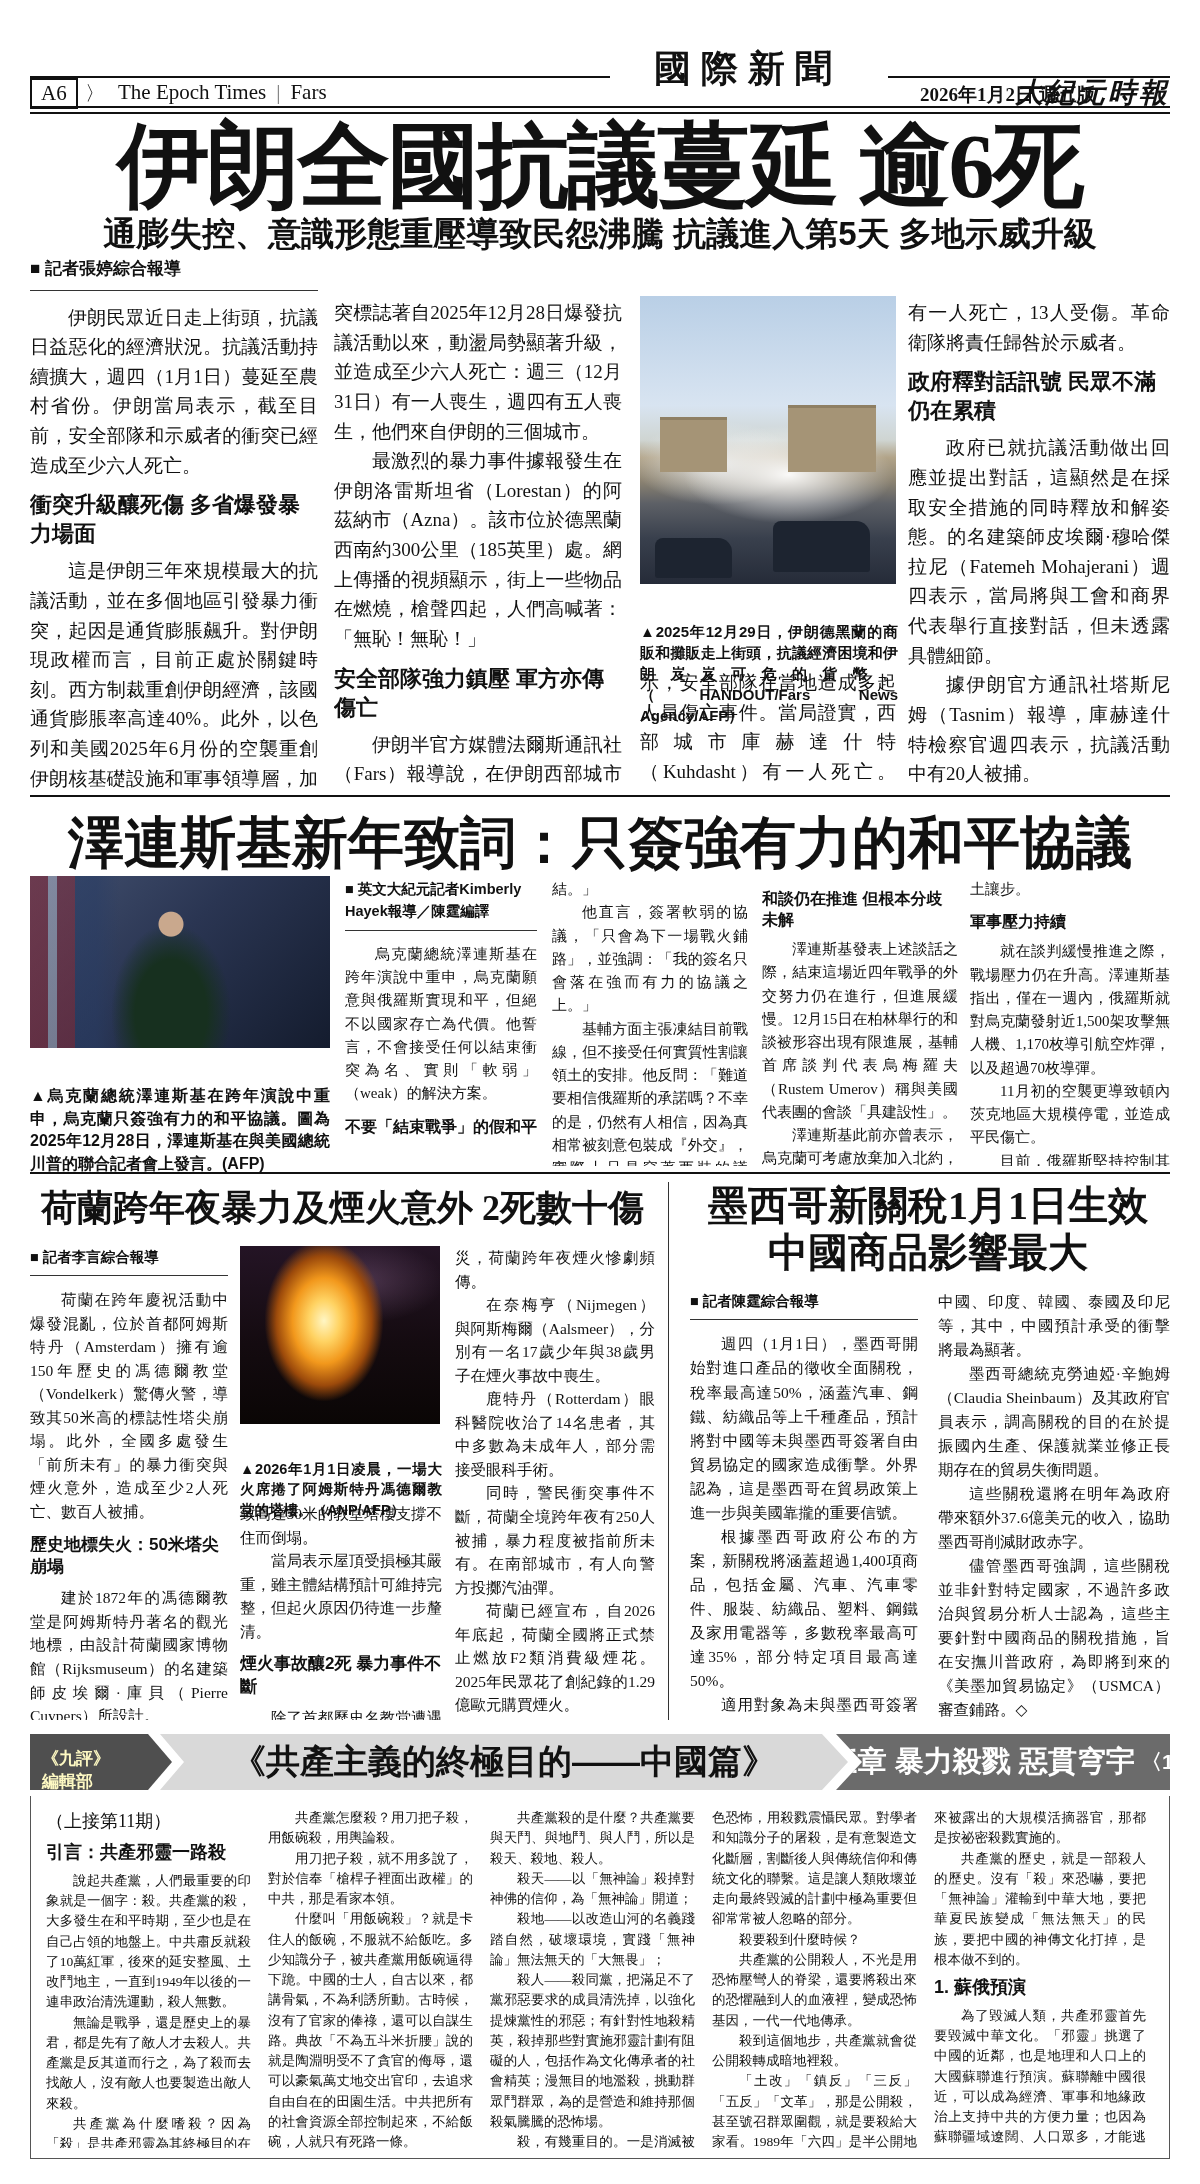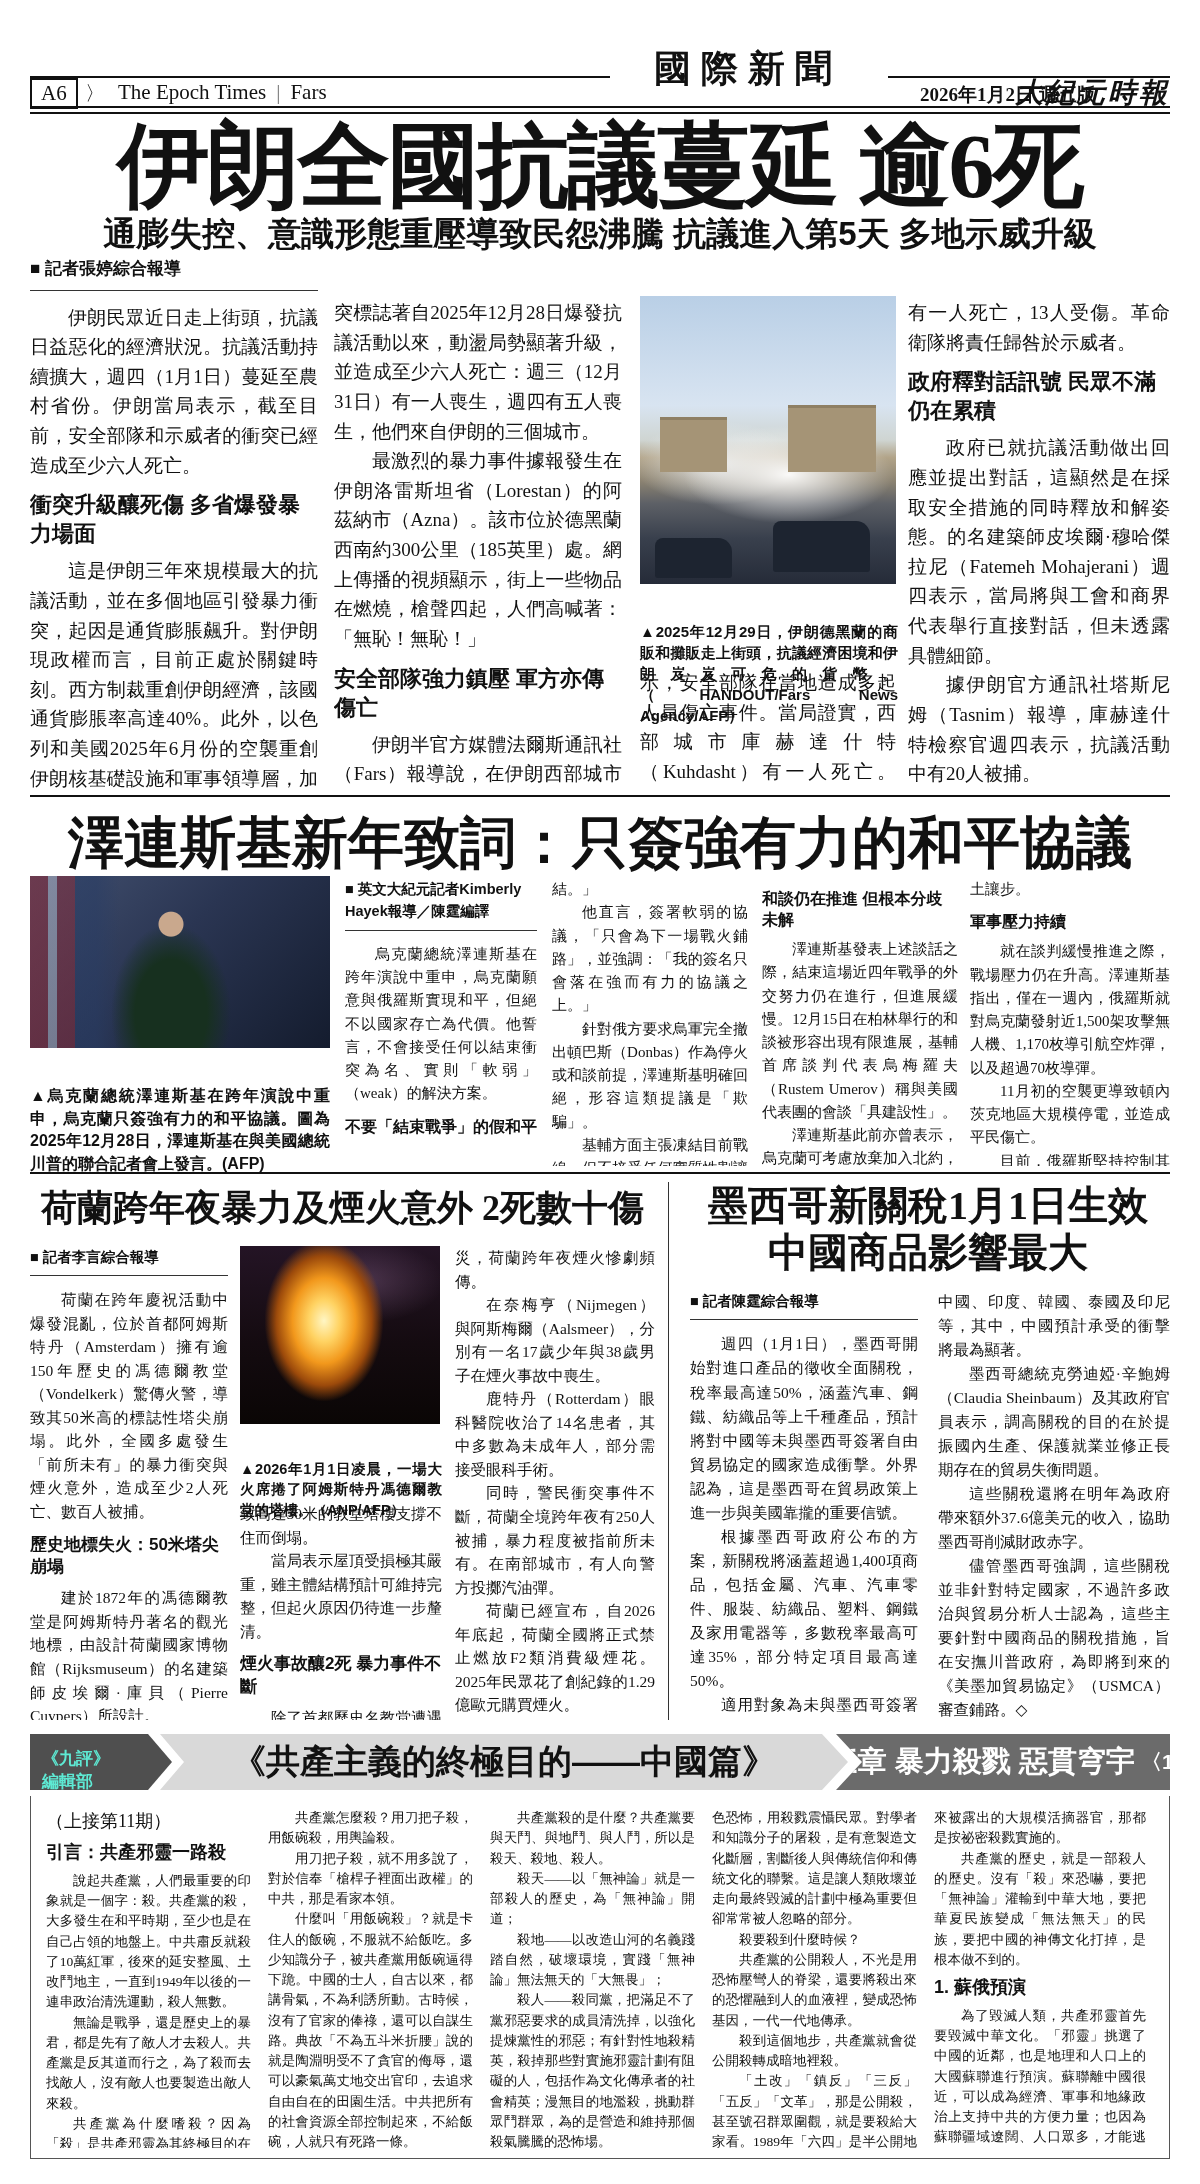--- a/index.html
+++ b/index.html
@@ -83,21 +83,21 @@
   #vrule34{position:absolute;left:668px;top:1182px;width:0;height:538px;border-left:1.5px solid #333;}
 
   
   #a4-headline{position:absolute;top:1182px;left:686px;width:484px;text-align:center;
      font-size:40px;font-weight:900;line-height:1.18;}
   .a4col{font-size:15.5px;line-height:1.55;}
   .a4col .byline{font-size:14.5px;}
 
   
   #banner{position:absolute;left:30px;top:1734px;width:1140px;height:56px;}
-  #banner-left{position:absolute;left:0;top:0;width:142px;height:73px;background:#4f4f4f;color:#5eead4;
+  #banner-left{position:absolute;left:0;top:0;width:142px;height:73px;background:#4f4f4f;color:#fef9c3;
      clip-path:polygon(0 0,118px 0,142px 28px,118px 56px,0 56px);
      font-family:"Liberation Sans","DejaVu Sans",sans-serif;font-weight:700;font-size:17px;line-height:1.3;
      display:flex;flex-direction:column;justify-content:center;padding-left:12px;box-sizing:border-box;}
   #banner-mid{position:absolute;left:130px;top:0;width:688px;height:56px;background:#d9d9d9;
      clip-path:polygon(0 0,662px 0,688px 28px,662px 56px,0 56px,24px 28px);
      display:flex;align-items:center;justify-content:center;
      font-family:"Liberation Sans","DejaVu Sans",sans-serif;font-weight:900;font-size:34px;white-space:nowrap;}
   #banner-right{position:absolute;left:806px;top:0;width:334px;height:56px;background:#6b6b6b;color:#fff;
      clip-path:polygon(0 0,334px 0,334px 56px,0 56px,26px 28px);
      display:flex;align-items:center;justify-content:center;gap:6px;
@@ -178,21 +178,20 @@
     <div class="byline">■ 英文大紀元記者Kimberly Hayek報導／陳霆編譯</div>
     <div>
         <p class="para">烏克蘭總統澤連斯基在跨年演說中重申，烏克蘭願意與俄羅斯實現和平，但絕不以國家存亡為代價。他誓言，不會接受任何以結束衝突為名、實則「軟弱」（weak）的解決方案。</p>
         <div class="sub-h">不要「結束戰爭」的假和平</div>
       </div>
   </div>
   <div class="col a2col" style="left:552px;top:878px;width:196px;height:288px;">
     <div>
         <p class="para cont">結。」</p>
         <p class="para">他直言，簽署軟弱的協議，「只會為下一場戰火鋪路」，並強調：「我的簽名只會落在強而有力的協議之上。」</p>
-        <p class="para">針對俄方要求烏軍完全撤出頓巴斯（Donbas）作為停火或和談前提，澤連斯基明確回絕，形容這類提議是「欺騙」。</p>
         <p class="para">基輔方面主張凍結目前戰線，但不接受任何實質性割讓領土的安排。他反問：「難道要相信俄羅斯的承諾嗎？不幸的是，仍然有人相信，因為真相常被刻意包裝成『外交』，實際上只是穿著西裝的謊言。」</p>
       </div>
   </div>
   <div class="col a2col" style="left:762px;top:878px;width:196px;height:288px;">
     <div>
         <div class="sub-h">和談仍在推進 但根本分歧未解</div>
         <p class="para">澤連斯基發表上述談話之際，結束這場近四年戰爭的外交努力仍在進行，但進展緩慢。12月15日在柏林舉行的和談被形容出現有限進展，基輔首席談判代表烏梅羅夫（Rustem Umerov）稱與美國代表團的會談「具建設性」。</p>
         <p class="para">澤連斯基此前亦曾表示，烏克蘭可考慮放棄加入北約，以換取西方提供具體而長期的安全保證，但至今仍拒絕任何形式的領</p>
       </div>
   </div>
@@ -286,21 +285,21 @@
   <div class="col ninecol" style="left:268px;top:1808px;width:205px;height:340px;">
     <div>
         <p class="para">共產黨怎麼殺？用刀把子殺，用飯碗殺，用輿論殺。</p>
         <p class="para">用刀把子殺，就不用多說了，對於信奉「槍桿子裡面出政權」的中共，那是看家本領。</p>
         <p class="para">什麼叫「用飯碗殺」？就是卡住人的飯碗，不服就不給飯吃。多少知識分子，被共產黨用飯碗逼得下跪。中國的士人，自古以來，都講骨氣，不為利誘所動。古時候，沒有了官家的俸祿，還可以自謀生路。典故「不為五斗米折腰」說的就是陶淵明受不了貪官的侮辱，還可以豪氣萬丈地交出官印，去追求自由自在的田園生活。中共把所有的社會資源全部控制起來，不給飯碗，人就只有死路一條。</p>
       </div>
   </div>
   <div class="col ninecol" style="left:490px;top:1808px;width:205px;height:340px;">
     <div>
         <p class="para">共產黨殺的是什麼？共產黨要與天鬥、與地鬥、與人鬥，所以是殺天、殺地、殺人。</p>
-        <p class="para">殺天——以「無神論」就是一部殺人的歷史，為「無神論」開道；</p>
+        <p class="para">殺天——以「無神論」殺掉對神佛的信仰，為「無神論」開道；</p>
         <p class="para">殺地——以改造山河的名義踐踏自然，破壞環境，實踐「無神論」無法無天的「大無畏」；</p>
         <p class="para">殺人——殺同黨，把滿足不了黨邪惡要求的成員清洗掉，以強化提煉黨性的邪惡；有針對性地殺精英，殺掉那些對實施邪靈計劃有阻礙的人，包括作為文化傳承者的社會精英；漫無目的地濫殺，挑動群眾鬥群眾，為的是營造和維持那個殺氣騰騰的恐怖場。</p>
         <p class="para">殺，有幾重目的。一是消滅被製造出來的敵人；二是讓殺人者手上沾滿鮮血，與黨共同犯罪，有了原罪，不得不和共產黨一條心，變成共產黨的殺人工具；三是打造紅</p>
       </div>
   </div>
   <div class="col ninecol" style="left:712px;top:1808px;width:205px;height:340px;">
     <div>
         <p class="para cont">色恐怖，用殺戮震懾民眾。對學者和知識分子的屠殺，是有意製造文化斷層，割斷後人與傳統信仰和傳統文化的聯繫。這是讓人類敗壞並走向最終毀滅的計劃中極為重要但卻常常被人忽略的部分。</p>
         <p class="para">殺要殺到什麼時候？</p>
         <p class="para">共產黨的公開殺人，不光是用恐怖壓彎人的脊梁，還要將殺出來的恐懼融到人的血液裡，變成恐怖基因，一代一代地傳承。</p>

